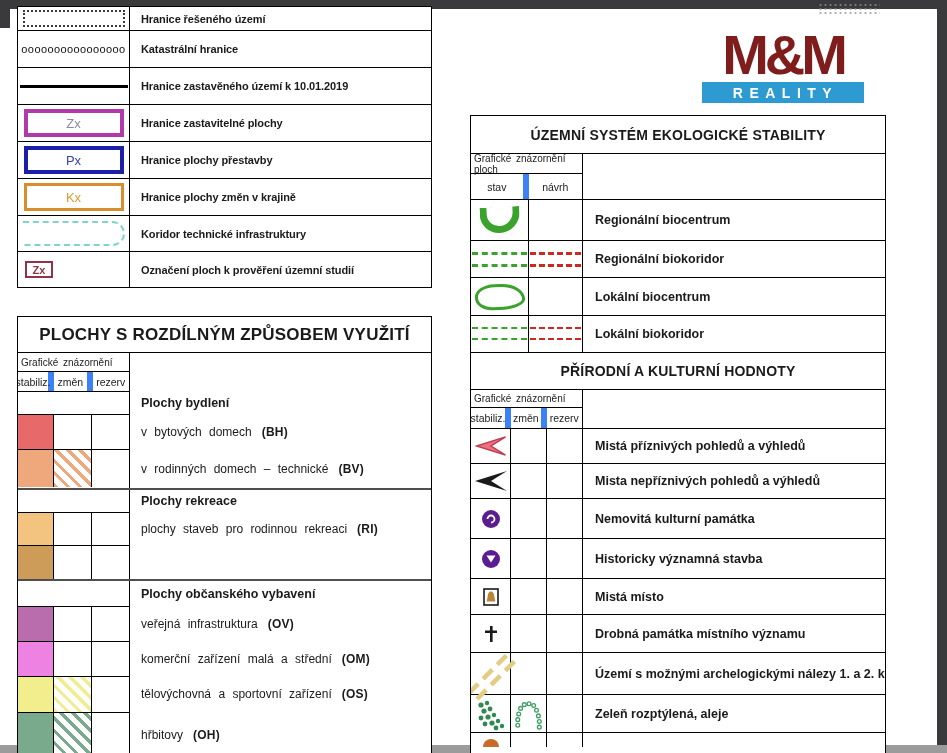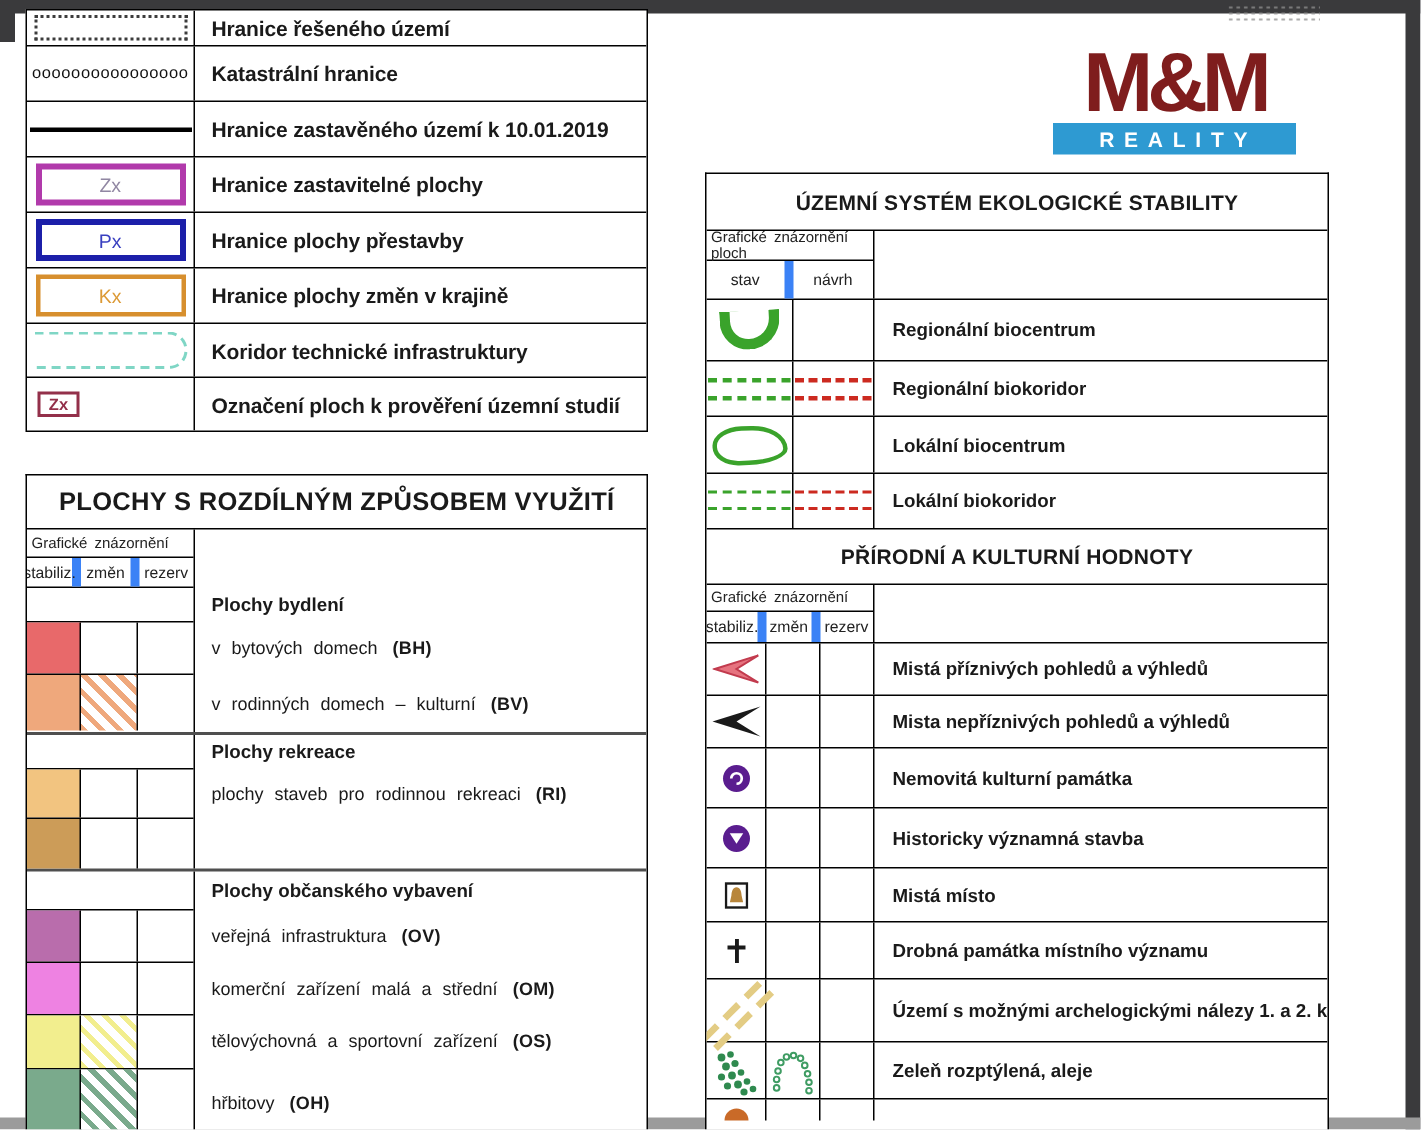--- a/index.html
+++ b/index.html
@@ -15,21 +15,21 @@
          background-image:radial-gradient(#8f8f8f 1px,transparent 1.3px);background-size:5px 4px}
 
   .tbl{position:absolute;background:#fff;border:1px solid #000;overflow:hidden}
 
   
   .boundaries{left:17px;top:6px;width:415px}
   .brow{display:flex;border-bottom:1px solid #000}
   .brow:last-child{border-bottom:none}
   .bsym{width:112px;border-right:1px solid #000;display:flex;align-items:center;justify-content:center;flex:none}
   .bsym.left{justify-content:flex-start;padding-left:7px}
-  .blbl{flex:1;display:flex;align-items:center;padding-left:11px;font-weight:bold;font-size:14px;letter-spacing:-.1px}
+  .blbl{flex:1;display:flex;align-items:center;padding-left:11px;font-weight:bold;font-size:11px;letter-spacing:-.1px}
   .dotted-rect{width:102px;height:17px;border:2px dotted #3c3c3c}
   .ochain{font-size:11px;letter-spacing:.4px;line-height:1;color:#111}
   .thick-line{width:108px;height:3px;background:#000}
   .code-box{width:100px;height:28px;border:4px solid;display:flex;align-items:center;justify-content:center;font-size:13px}
   .code-box.kx{border-width:3px}
   .corridor{width:102px;height:25px;border:2px dashed;border-left:none;border-radius:0 13px 13px 0}
   .zx-small{width:28px;height:17px;border:2px solid;display:flex;align-items:center;justify-content:center;
             font-size:11px;font-weight:bold}
 
   
@@ -176,21 +176,21 @@
         <div class="cell w37"></div>
       </div>
     </div>
     <div class="g-right">
       <div class="gh" style="height:22px">Plochy bydlení</div>
       <div class="gl" style="height:36px">
         <span>v bytových domech</span>
           <b>(BH)</b>
       </div>
       <div class="gl" style="height:38px">
-        <span>v rodinných domech – kulturní</span>
+        <span>v rodinných domech – technické</span>
           <b>(BV)</b>
       </div>
     </div>
   </div>
 
   <div class="group">
     <div class="g-left">
       <div style="height:22px"></div>
       <div class="crow" style="height:33px">
         <div class="cell w36" style="background-color: rgb(242, 196, 128);"></div>

